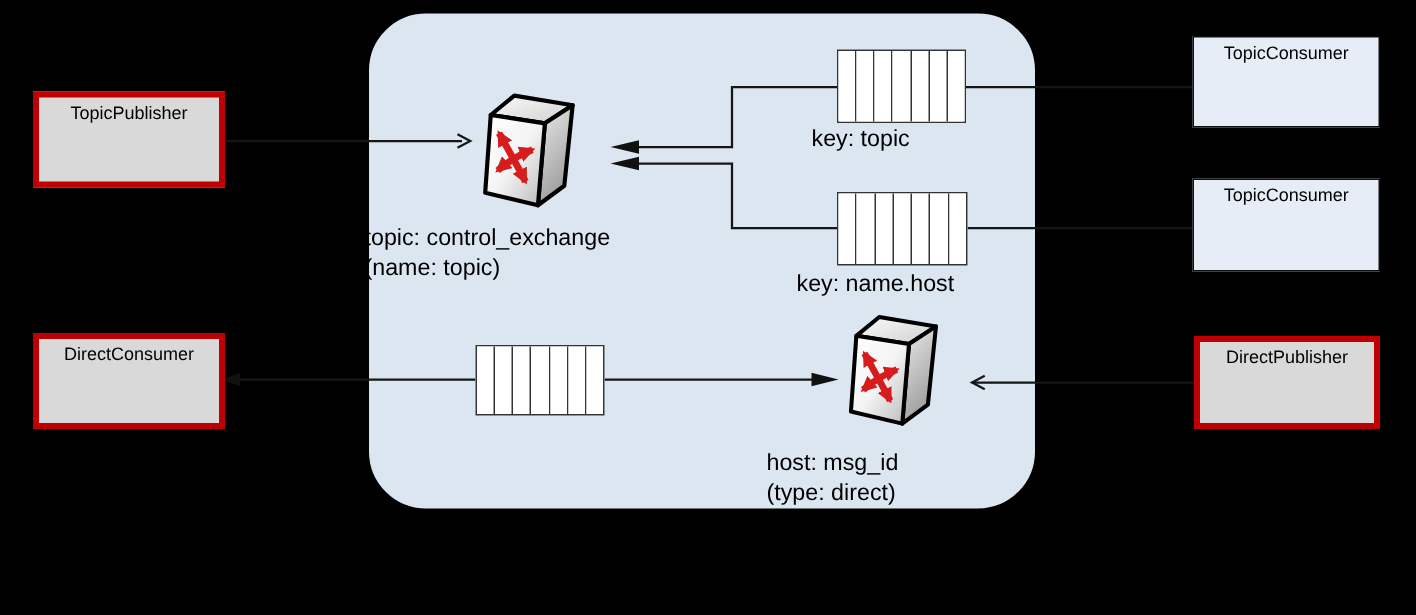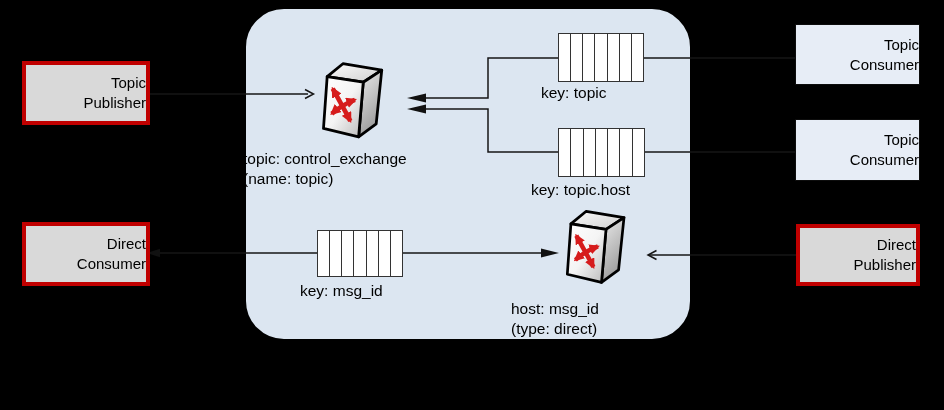--- a/index.html
+++ b/index.html
@@ -10,22 +10,22 @@
     color:#000;
   }
   .panel{
     position:absolute; left:244px; top:7px; width:448px; height:334px;
     background:#dce6f1; border:2.4px solid #000; border-radius:40px;
     box-sizing:border-box;
   }
   svg.wires{position:absolute; left:0; top:0;}
   .node{
     position:absolute; box-sizing:border-box;
-    display:flex; flex-direction:column; align-items:flex-end; justify-content:center;
-    font-size:15px; line-height:20px; text-align:center;
+    display:flex; flex-direction:row; align-items:flex-start; justify-content:center;
+    font-size:12px; line-height:20px; text-align:center;
   }
   .node-red{background:#d9d9d9; border:4px solid #c00000;}
   .node-blue{background:#e7edf6; border:1.6px solid #0d0d0d;}
   .queue{
     position:absolute; box-sizing:border-box; display:flex;
     background:#fff; border:1.7px solid #333;
   }
   .queue .cell{flex:1 1 0; border-right:1.7px solid #333; background:#fff;}
   .queue .cell:last-child{border-right:none;}
   .lbl{
@@ -127,32 +127,31 @@
 
   <div class="queue" style="left:558px; top:128px; width:87px; height:49px">
     <div class="cell"></div>
       <div class="cell"></div>
       <div class="cell"></div>
       <div class="cell"></div>
       <div class="cell"></div>
       <div class="cell"></div>
       <div class="cell"></div>
   </div>
-  <div class="lbl" style="left:531px; top:180px; width:140px">key: topic.host</div>
+  <div class="lbl" style="left:531px; top:180px; width:140px">key: name.host</div>
 
   <div class="queue" style="left:317px; top:230px; width:86px; height:47px">
     <div class="cell"></div>
       <div class="cell"></div>
       <div class="cell"></div>
       <div class="cell"></div>
       <div class="cell"></div>
       <div class="cell"></div>
       <div class="cell"></div>
   </div>
-  <div class="lbl" style="left:300px; top:281px; width:120px">key: msg_id</div>
 
   <svg class="exchange" style="left:317px; top:58px" width="74" height="91" viewBox="0 0 80 96">
     <g stroke="#000" stroke-width="3" stroke-linejoin="round">
       <polygon points="11,19 28,5 70,12 50,25" fill="url(#gTop)"></polygon>
       <polygon points="50,25 70,12 64,70 45,84" fill="url(#gSide)"></polygon>
       <polygon points="11,19 50,25 45,84 7,75" fill="url(#gFront)"></polygon>
     </g>
     <g stroke="#d61c1c" stroke-width="5" fill="none">
       <path d="M17,32 C23,43 31,57 36,67" marker-start="url(#rah)" marker-end="url(#rah)"></path>
       <path d="M16,59 C24,52 33,47 41,44" marker-start="url(#rah)" marker-end="url(#rah)"></path>

